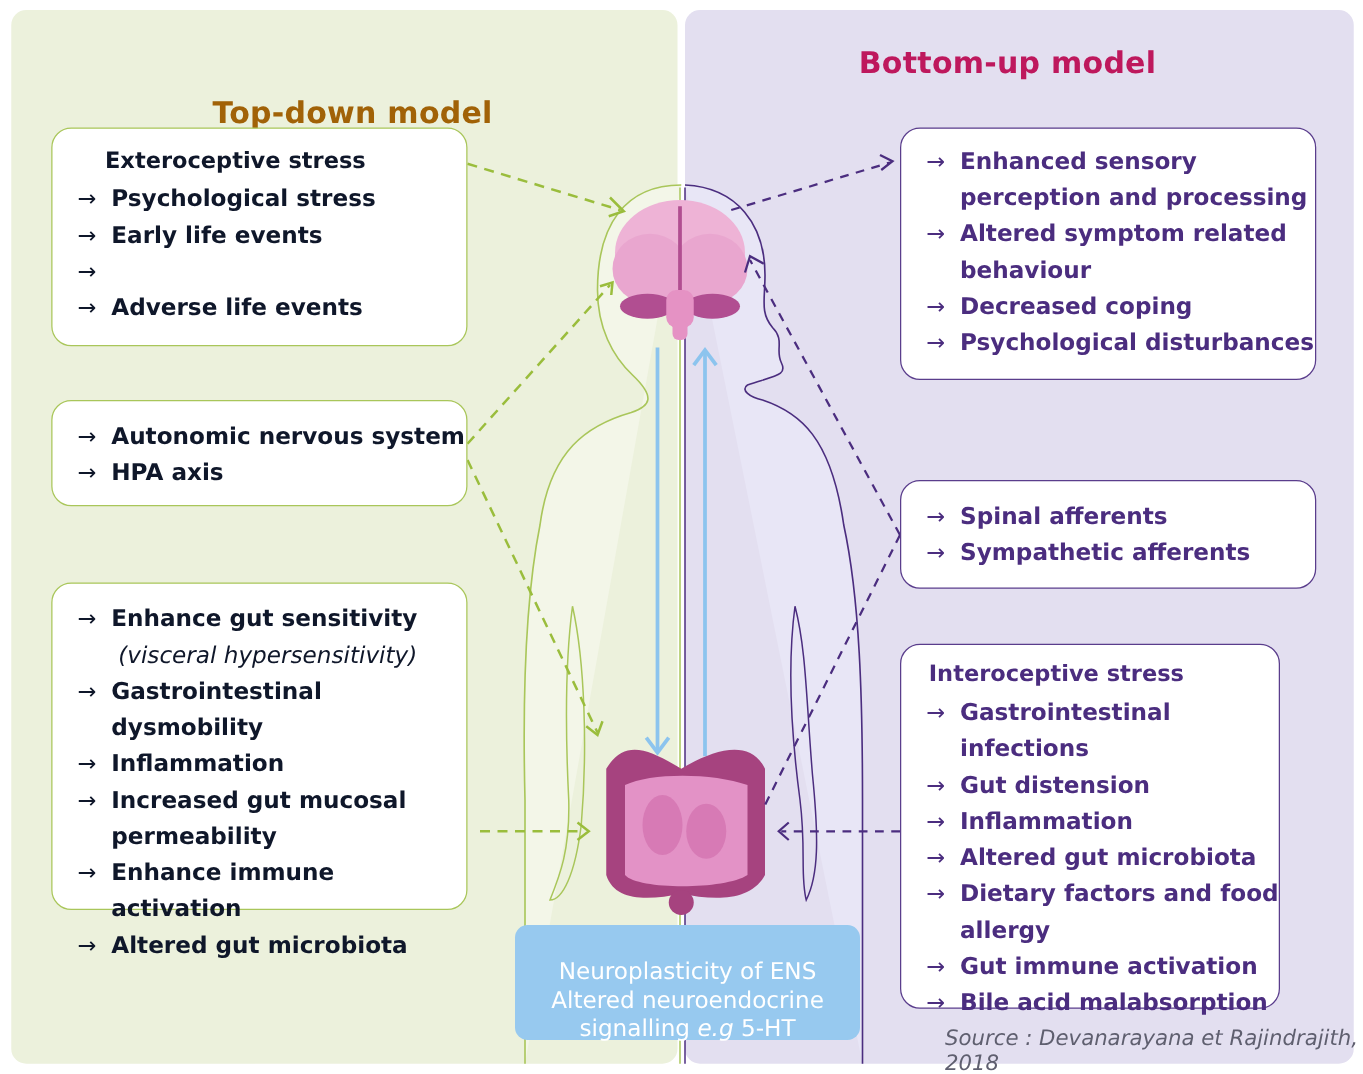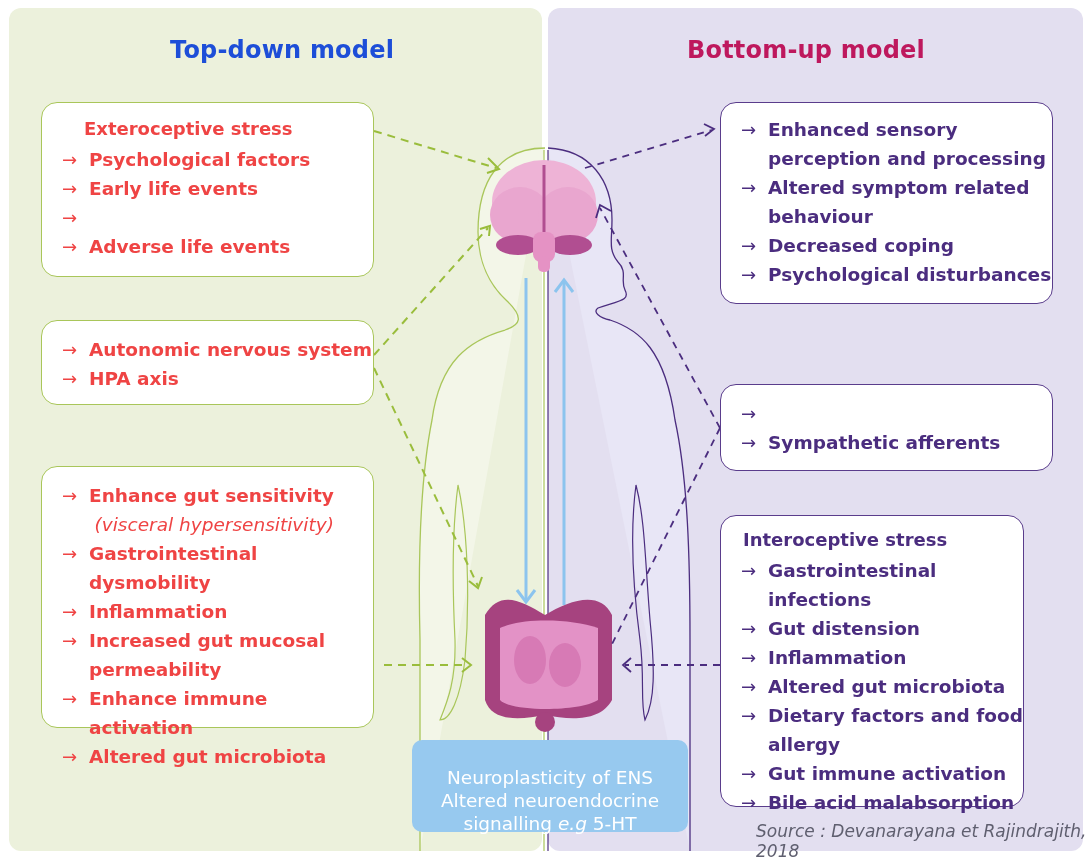--- a/index.html
+++ b/index.html
@@ -1,24 +1,24 @@
 <!DOCTYPE html>
 <html><head>
 <meta charset="utf-8">
 <style>
   html, body { margin:0; padding:0; background:#ffffff; }
   body { width:1090px; height:859px; position:relative; overflow:hidden; font-family:"DejaVu Sans", sans-serif; }
   .panel { position:absolute; top:8px; border-radius:12px; }
   #left-panel { left:9px; width:533px; height:843px; background:#ecf1dc; }
   #right-panel { left:548px; width:535px; height:843px; background:#e3dff0; }
   .title { position:absolute; top:36px; font-weight:bold; font-size:24px; letter-spacing:0.2px; }
-  #left-title { left:170px; color:#1d4ed8; }
+  #left-title { left:170px; color:#a16207;margin-top:40px; }
   #right-title { left:687px; color:#be185d; }
   .box { position:absolute; background:#ffffff; border-radius:16px; box-sizing:border-box; }
-  .box.green { border:1.3px solid #a9c65a; color:#ef4444; }
+  .box.green { border:1.3px solid #a9c65a; color:#0f172a; }
   .box.purple { border:1.3px solid #5a3d8c; color:#4b2d7f; }
   .box-heading { font-weight:bold; font-size:18px; margin:0 0 4px 22px; line-height:24px; }
   .item { display:flex; font-weight:bold; font-size:18.5px; line-height:29px; }
   .arrow { width:27px; flex:none; font-weight:normal; font-size:18px; }
   .item-text { white-space:pre-line; }
   .sub { font-style:italic; font-weight:normal; display:block; line-height:29px;text-align:right; }
   #box-extero { left:41px; top:102px; width:333px; height:175px; padding:14px 0 0 20px; }
   #box-ans { left:41px; top:320px; width:333px; height:85px; padding:14px 0 0 20px; }
   #box-gut { left:41px; top:466px; width:333px; height:262px; padding:14px 0 0 20px; }
   #box-sens { left:720px; top:102px; width:333px; height:202px; padding:12px 0 0 20px; }
@@ -95,21 +95,21 @@
   </g>
 </svg>
 
 <div id="left-title" class="title">Top-down model</div>
 <div id="right-title" class="title">Bottom-up model</div>
 
 <div id="box-extero" class="box green">
   <div class="box-heading">Exteroceptive stress</div>
   <div class="item">
       <span class="arrow">→</span>
-      <span class="item-text">Psychological factors</span>
+      <span class="item-text">Psychological stress</span>
     </div>
   <div class="item">
       <span class="arrow">→</span>
       <span class="item-text">Early life events</span>
     </div>
   <div class="item">
       <span class="arrow">→</span>
     </div>
   <div class="item">
       <span class="arrow">→</span>
@@ -173,20 +173,21 @@
     </div>
   <div class="item">
       <span class="arrow">→</span>
       <span class="item-text">Psychological disturbances</span>
     </div>
 </div>
 
 <div id="box-afferents" class="box purple">
   <div class="item">
       <span class="arrow">→</span>
+      <span class="item-text">Spinal afferents</span>
     </div>
   <div class="item">
       <span class="arrow">→</span>
       <span class="item-text">Sympathetic afferents</span>
     </div>
 </div>
 
 <div id="box-intero" class="box purple">
   <div class="box-heading" style="margin-left:0">Interoceptive stress</div>
   <div class="item">

